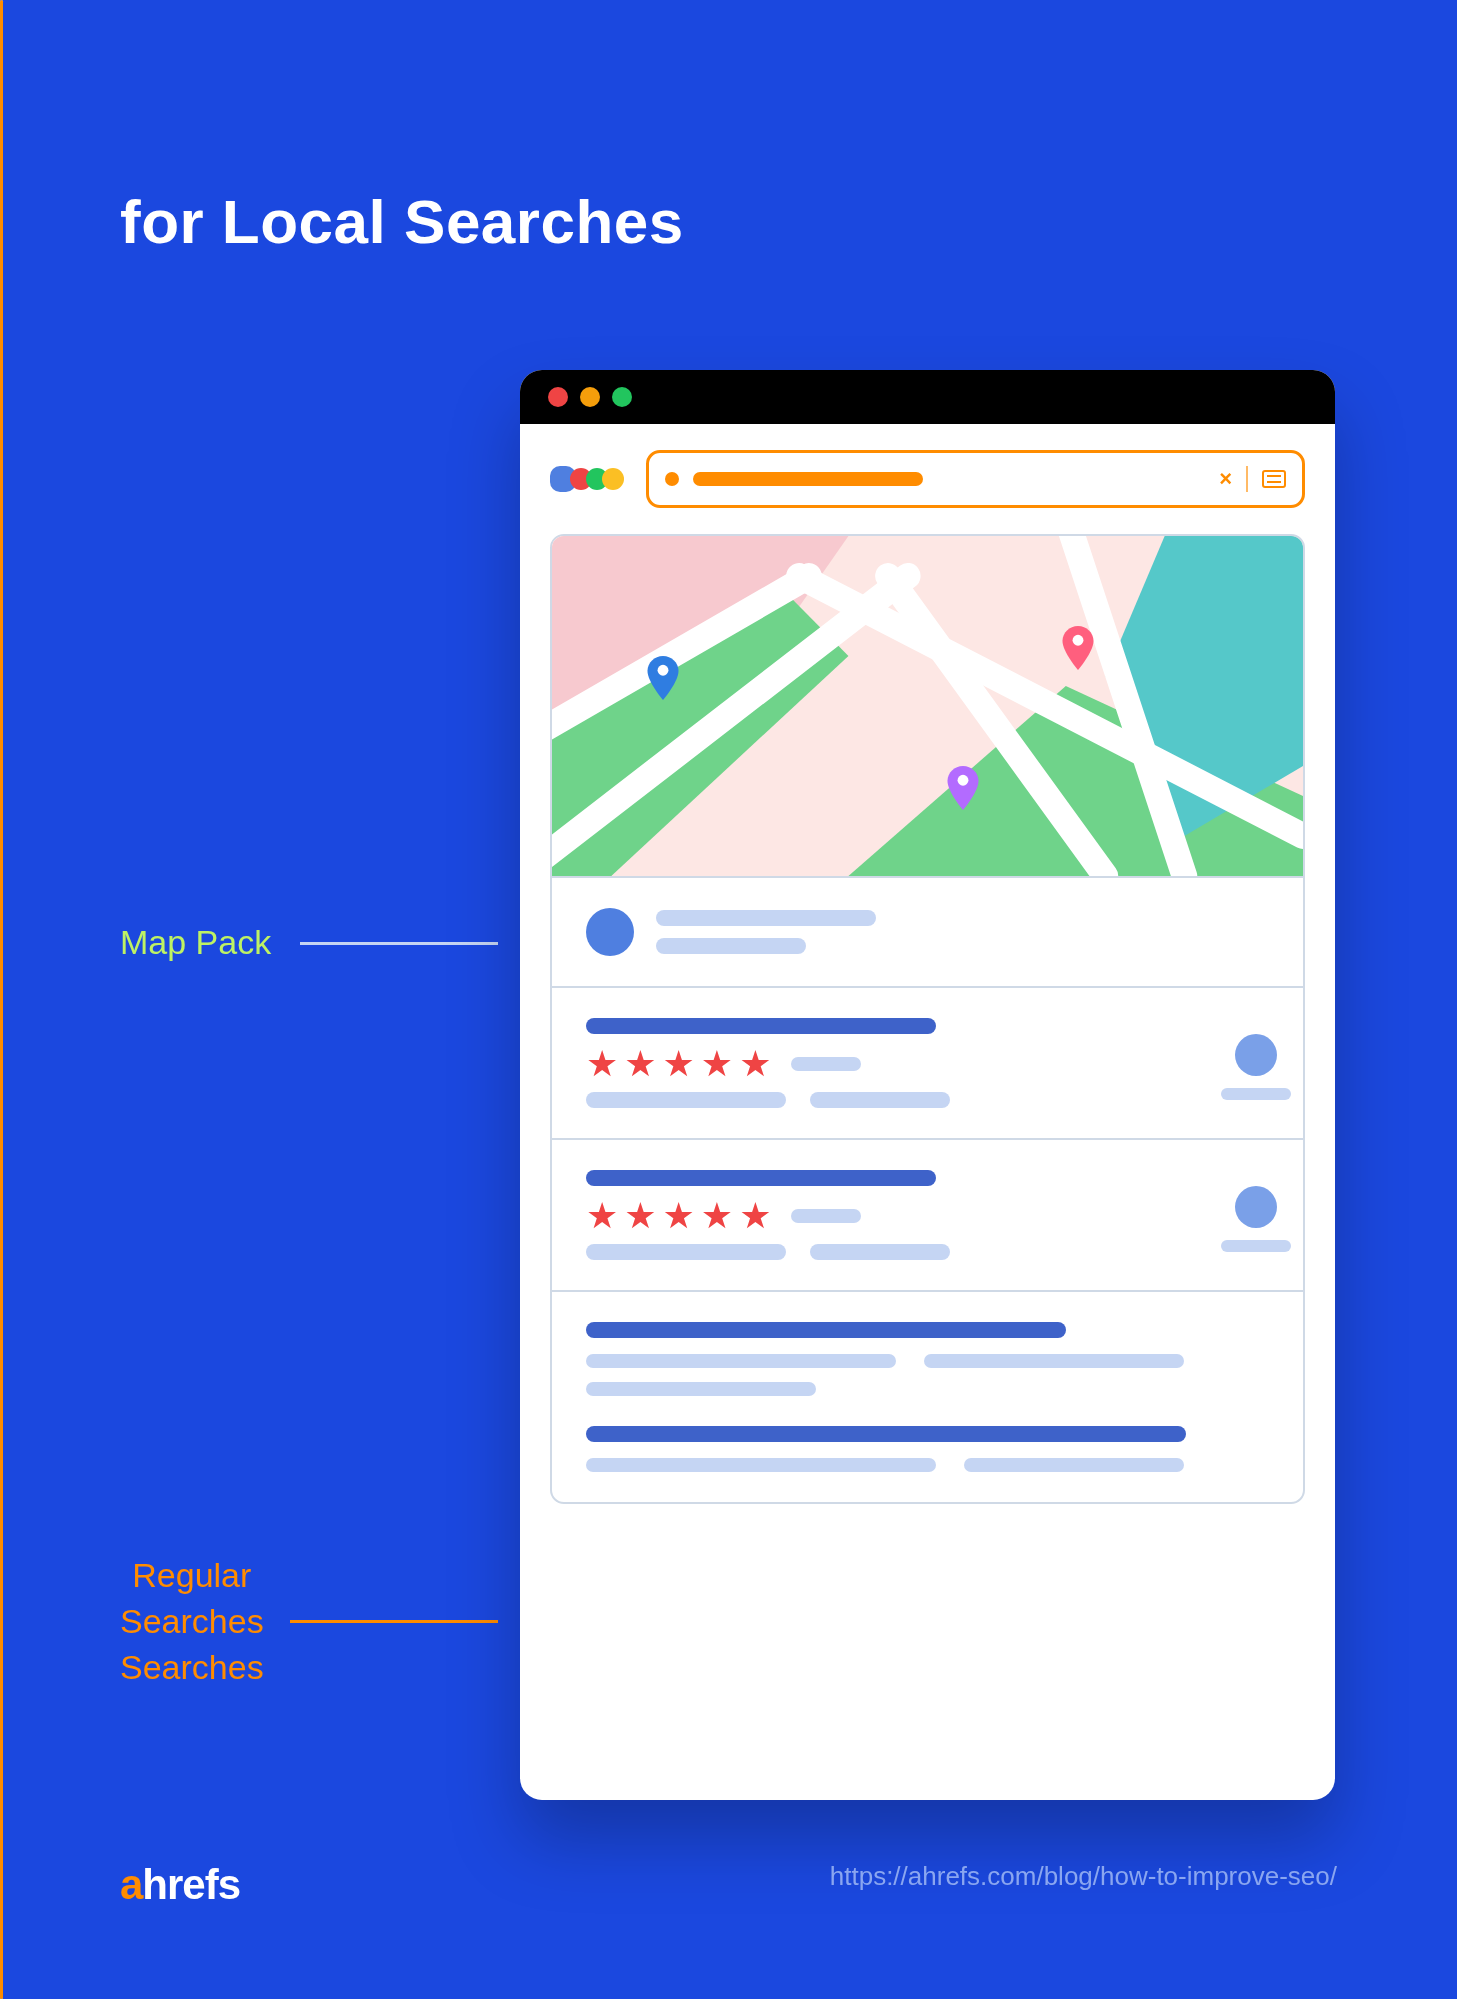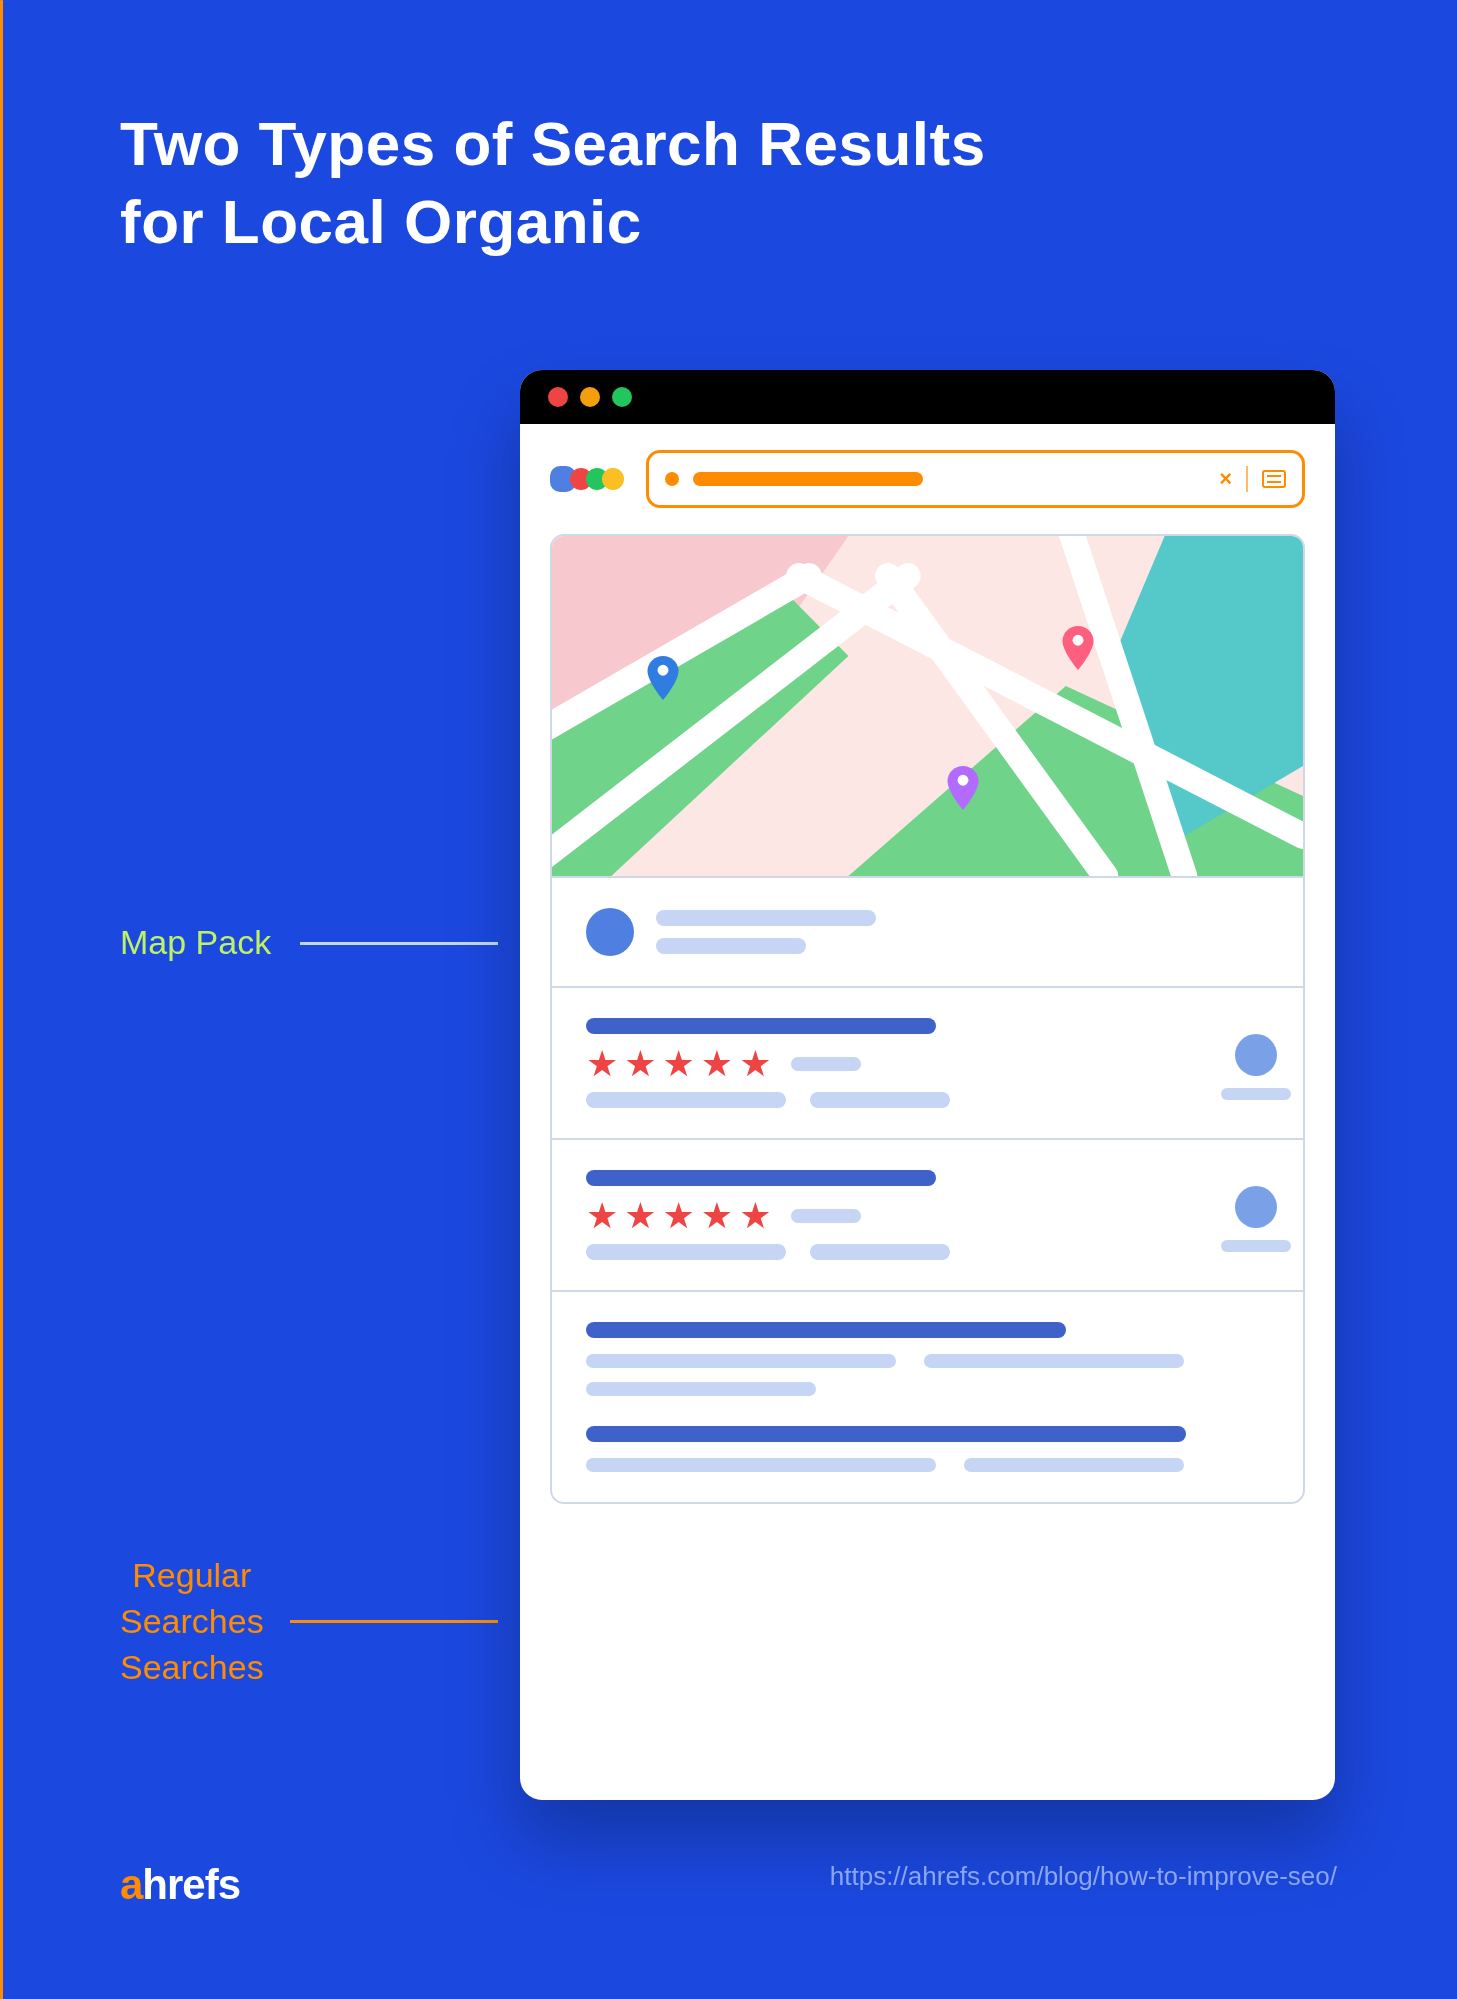--- a/index.html
+++ b/index.html
@@ -102,22 +102,22 @@
   .br-org { color:#ff8c00; left:498px; top:1485px; width:22px; height:280px; }
   .br-org .v { position:absolute; left:0; top:0; bottom:0; width:3px; background:currentColor; border-radius:2px; }
   .lead { position:absolute; height:3px; background:currentColor; }
   .lead.map { color:#c5d5f3; left:300px; top:942px; width:198px; }
   .lead.org { color:#ff8c00; left:290px; top:1620px; width:208px; }
 </style>
 </head>
 <body>
 
 <div class="title">
-  <span>Two Types of Search Results</span><br>
-  <span>for Local Organic</span>
+  <br>
+  <span>for Local Searches</span>
 </div>
 
 <div class="callout map-pack">
   <span>Map Pack</span>
 </div>
 <div class="callout organic">
   <span>Regular</span><br>
   <span>Searches</span><br>
   <span>Searches</span>
 </div>

